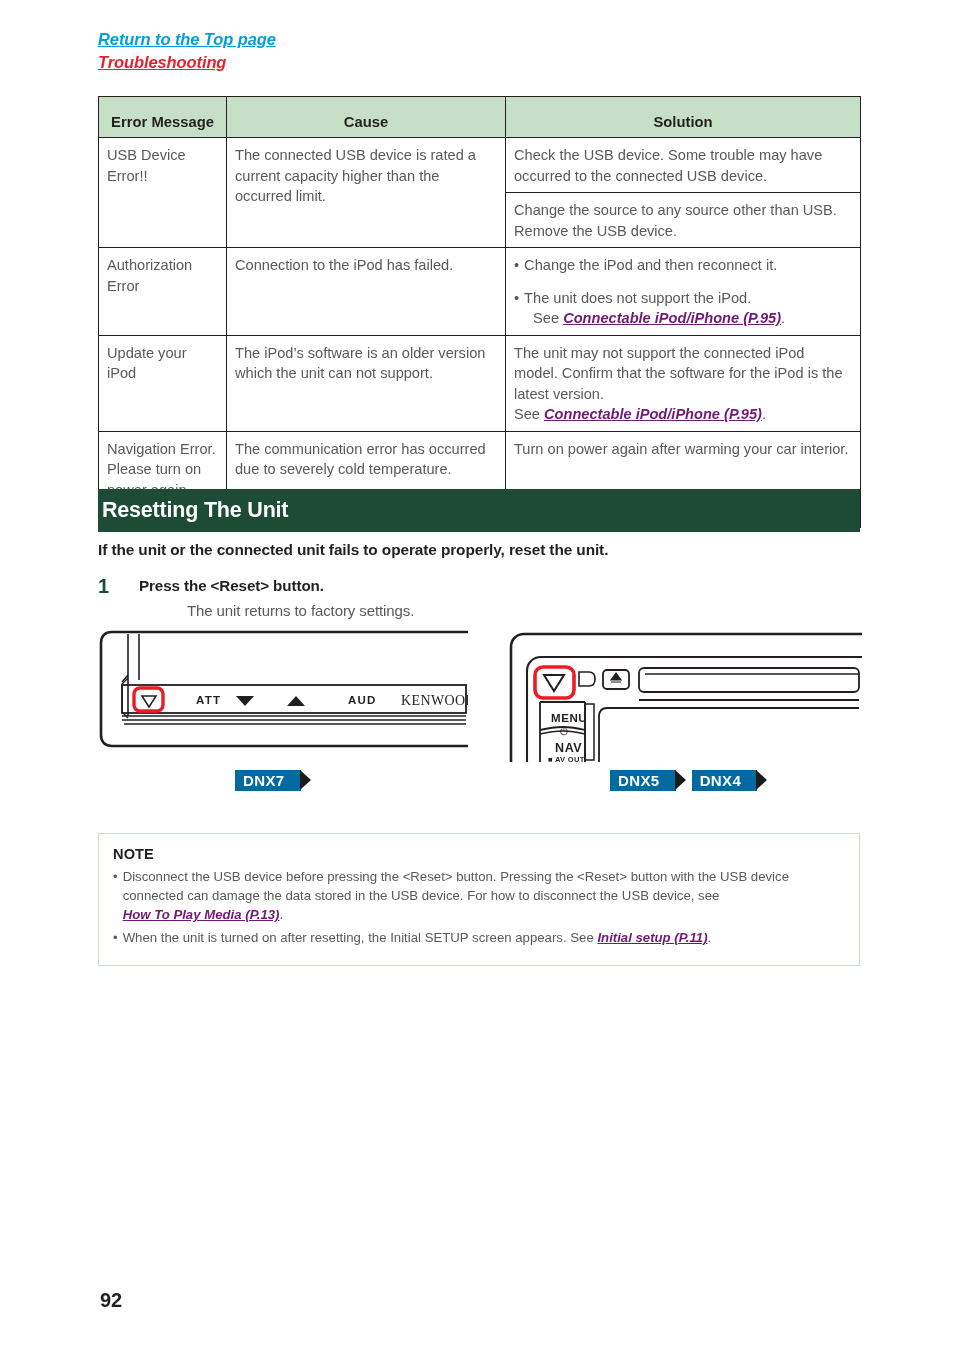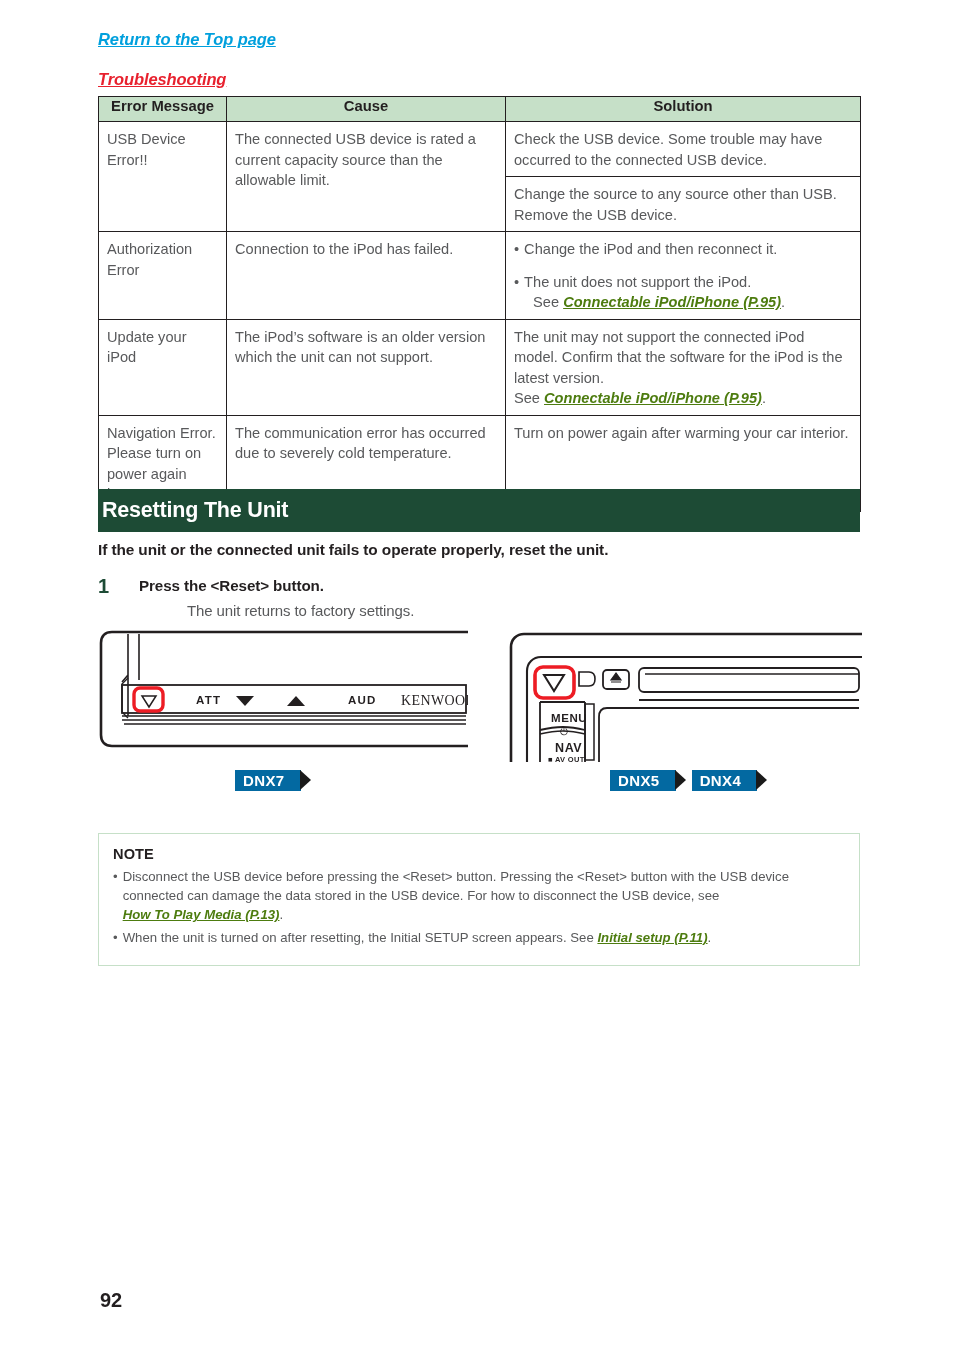--- a/index.html
+++ b/index.html
@@ -32,21 +32,21 @@
   .link-trouble {
     display: inline-block;
     font-size: 16.5px;
     font-weight: bold;
     font-style: italic;
     color: #e8212e;
     text-decoration: underline;
     letter-spacing: -0.1px;
     line-height: 22px;
     white-space: nowrap;
-    margin-top: 18px;
+    margin-top: 1px;
   }
 
   
   .err-table {
     position: absolute;
     left: 96px;
     top: 96px;
     width: 762px;
     border-collapse: collapse;
     table-layout: fixed;
@@ -59,35 +59,35 @@
     line-height: 20.5px;
     color: #58595b;
     font-weight: normal;
   }
   .err-table thead th {
     background: #c6e0c8;
     color: #231f20;
     font-weight: bold;
     text-align: center;
     font-size: 14.8px;
-    padding: 0 6px 5px 6px;
+    padding: 16px 6px 5px 6px;
     line-height: 19px;
   }
   .col-msg { width: 128px; }
   .col-cause { width: 279px; }
   .col-sol { width: 355px; }
 
   .cell-bullet { display: flex; gap: 5px; }
   .cell-bullet + .cell-bullet { margin-top: 12px; }
   .bdot { flex: 0 0 auto; line-height: 20.5px; }
   .btxt { flex: 1 1 auto; }
   .indent { display: block; padding-left: 9px; }
 
   .lnk {
-    color: #4d7c0f;
+    color: #701a75;
     font-weight: bold;
     font-style: italic;
     text-decoration: underline;
     white-space: nowrap;
   }
 
   
   .sec-bar {
     position: absolute;
     left: 96px;
@@ -212,21 +212,21 @@
       <tr>
         <th>Error Message</th>
         <th>Cause</th>
         <th>Solution</th>
       </tr>
     </thead>
     <tbody>
 
       <tr>
         <td rowspan="2">USB Device Error!!</td>
-        <td rowspan="2">The connected USB device is rated a current capacity source than the allowable limit.</td>
+        <td rowspan="2">The connected USB device is rated a current capacity higher than the occurred limit.</td>
         <td style="height:53px">Check the USB device. Some trouble may have occurred to the connected USB device.</td>
       </tr>
       <tr>
         <td style="height:53px">Change the source to any source other than USB. Remove the USB device.</td>
       </tr>
 
       <tr>
         <td>Authorization Error</td>
         <td>Connection to the iPod has failed.</td>
         <td>

